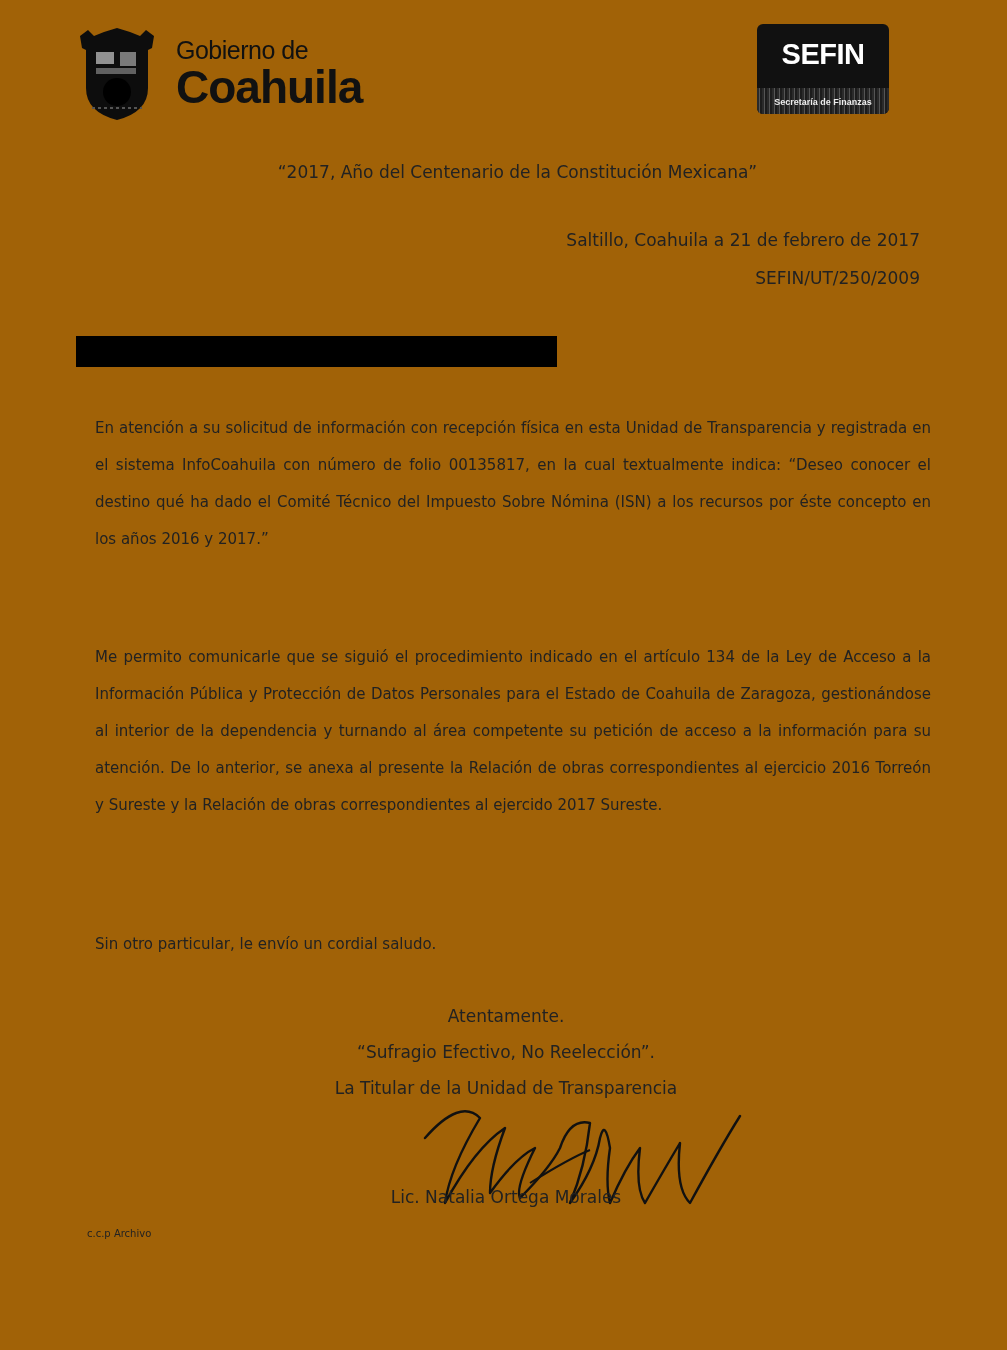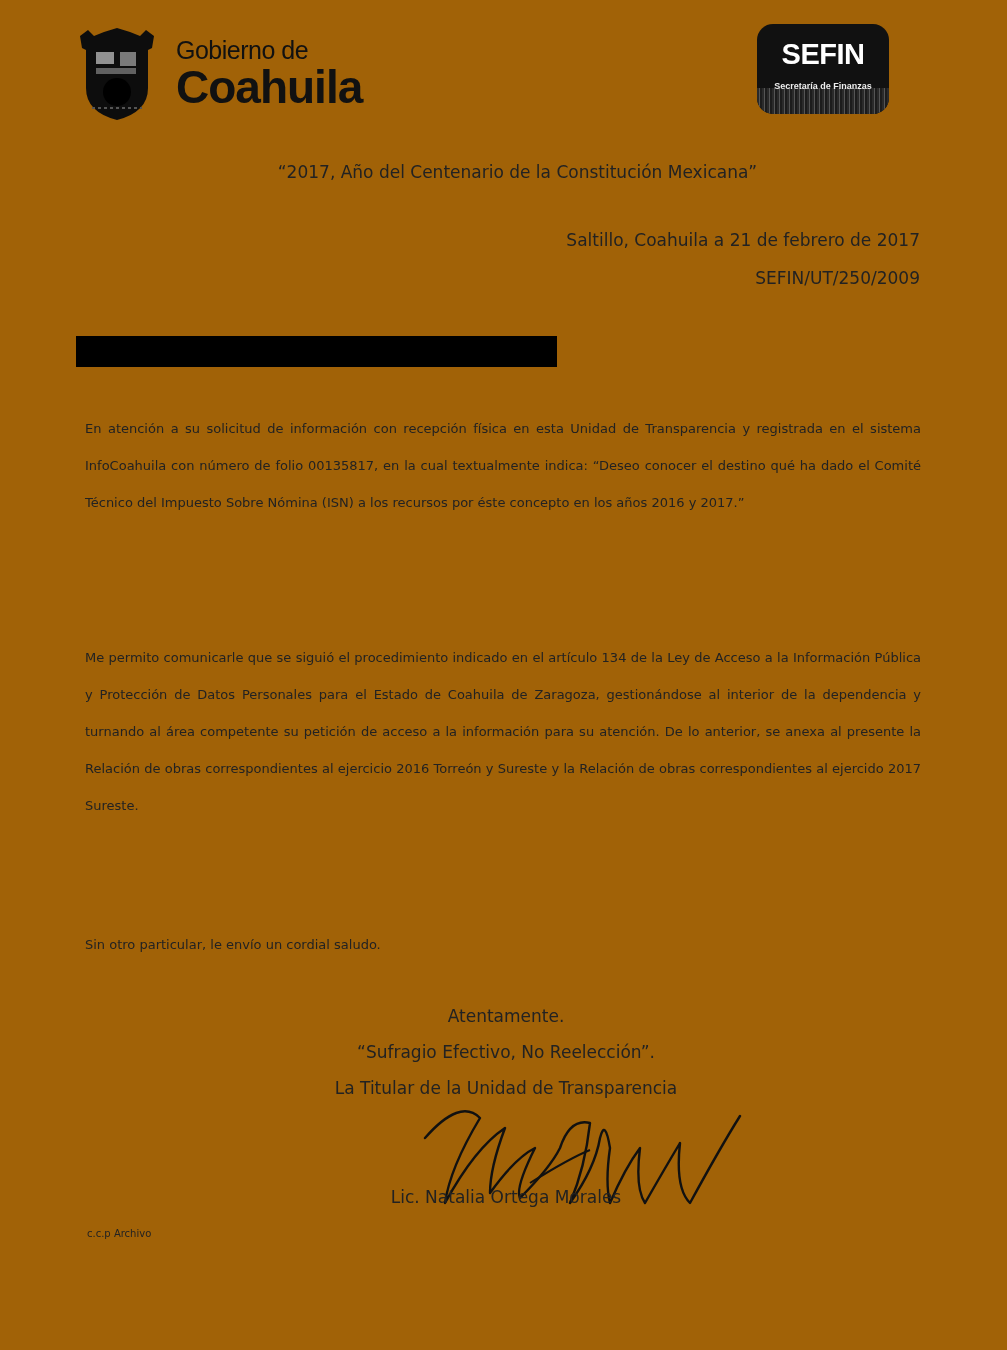--- a/index.html
+++ b/index.html
@@ -13,33 +13,33 @@
     .gob .l1 { font-family: "Liberation Sans", sans-serif; font-size: 25px; letter-spacing: -0.5px; color: #111; line-height: 28px; }
     .gob .l2 { font-family: "Liberation Sans", sans-serif; font-weight: bold; font-size: 46px; letter-spacing: -1px; color: #111; line-height: 46px; }
 
     .energia { position: absolute; left: 420px; top: 28px; width: 290px; height: 96px; }
     .energia .l1 { position: absolute; left: 62px; top: 0px; font-family: "Liberation Sans", sans-serif; font-size: 28px; letter-spacing: -1.5px; color: #111; white-space: nowrap; }
     .energia .l1 small { font-size: 19px; letter-spacing: -0.5px; }
     .energia .mark { position: absolute; left: 0; top: 32px; width: 60px; height: 60px; }
     .energia .l2 { position: absolute; left: 60px; top: 32px; font-family: "Liberation Sans", sans-serif; font-weight: bold; font-size: 50px; letter-spacing: -1px; color: #000; line-height: 56px; white-space: nowrap; }
     .energia .l3 { position: absolute; left: 64px; top: 86px; font-family: "Liberation Sans", sans-serif; font-weight: bold; font-size: 6px; letter-spacing: 3.2px; color: #111; white-space: nowrap; }
 
-    .sefin { position: absolute; left: 757px; top: 24px; width: 132px; height: 90px; background: #111; border-radius: 16px; overflow: hidden; }
+    .sefin { position: absolute; left: 757px; top: 24px; width: 132px; height: 90px; background: #111; border-radius: 6px; overflow: hidden; }
     .sefin .t { position: absolute; left: 0; right: 0; top: 14px; text-align: center; color: #fff; font-family: "Liberation Sans", sans-serif; font-weight: bold; font-size: 29px; letter-spacing: -0.5px; }
     .sefin .band { position: absolute; left: 0; right: 0; bottom: 0; height: 26px; background: repeating-linear-gradient(90deg, #2a2a2a 0 2px, #555 2px 3px, #1c1c1c 3px 5px); }
-    .sefin .s { position: absolute; left: 0; right: 0; bottom: 23px; text-align: center; color: #eee; font-family: "Liberation Sans", sans-serif; font-size: 9px; font-weight: bold; }
+    .sefin .s { position: absolute; left: 0; right: 0; bottom: 7px; text-align: center; color: #eee; font-family: "Liberation Sans", sans-serif; font-size: 9px; font-weight: bold; }
 
     
     .motto { position: absolute; left: 0; width: 1007px; top: 162px; text-align: center; font-size: 17px; color: #222; padding-left: 14px; }
     .right { position: absolute; right: 87px; text-align: center; font-size: 17px; color: #222; }
     .date { top: 230px; }
     .ref { top: 268px; }
     .redact { position: absolute; left: 76px; top: 336px; width: 481px; height: 31px; background: #000; }
 
-    .para { position: absolute; left: 85px; width: 836px; font-size: 13px; line-height: 37px; color: #222; text-align: justify; }
+    .para { position: absolute; left: 95px; width: 836px; font-size: 15px; line-height: 37px; color: #222; text-align: justify; }
     .p1 { top: 410px; }
     .p2 { top: 631px; margin-top: 8px; }
     .p3 { top: 926px; text-align: left; }
 
     .center { position: absolute; left: 0; width: 1012px; text-align: center; font-size: 17px; color: #222; }
     .c1 { top: 1006px; }
     .c2 { top: 1042px; }
     .c3 { top: 1078px; }
     .c4 { top: 1187px; left: 0; width: 1012px; }
 

